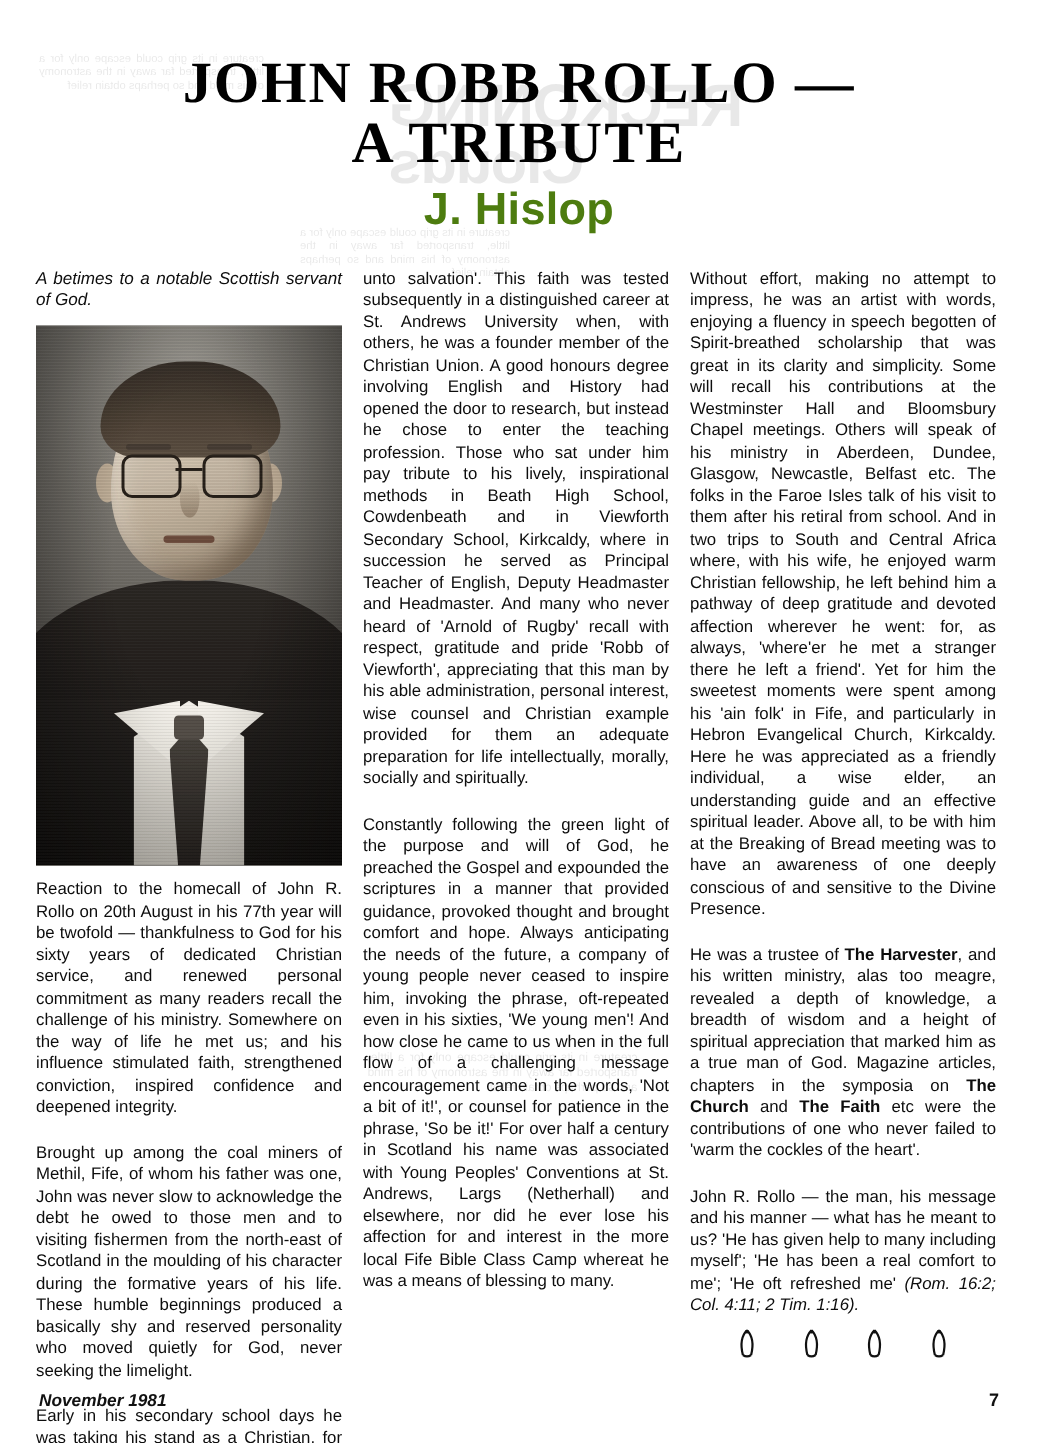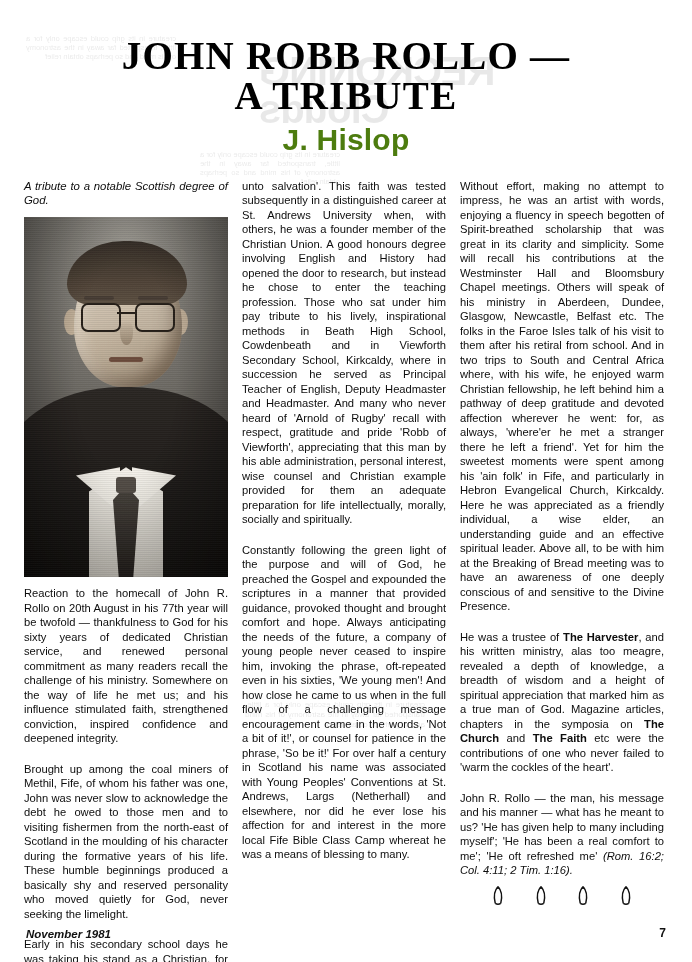--- a/index.html
+++ b/index.html
@@ -371,21 +371,21 @@
 
   <div class="title-block">
     <div class="title-line1">JOHN ROBB ROLLO —</div>
     <div class="title-line2">A TRIBUTE</div>
     <div class="byline">J. Hislop</div>
   </div>
 
   <div class="cols">
 
     <div class="col">
-      <div class="standfirst">A tribute to a notable Scottish degree of God.</div>
+      <div class="standfirst">A betimes to a notable Scottish servant of God.</div>
 
       <div class="photo">
         <div class="bg"></div>
         <div class="suit"></div>
         <div class="shirt"></div>
         <div class="collar-l"></div>
         <div class="collar-r"></div>
         <div class="tie"></div>
         <div class="knot"></div>
         <div class="ear-l"></div>

